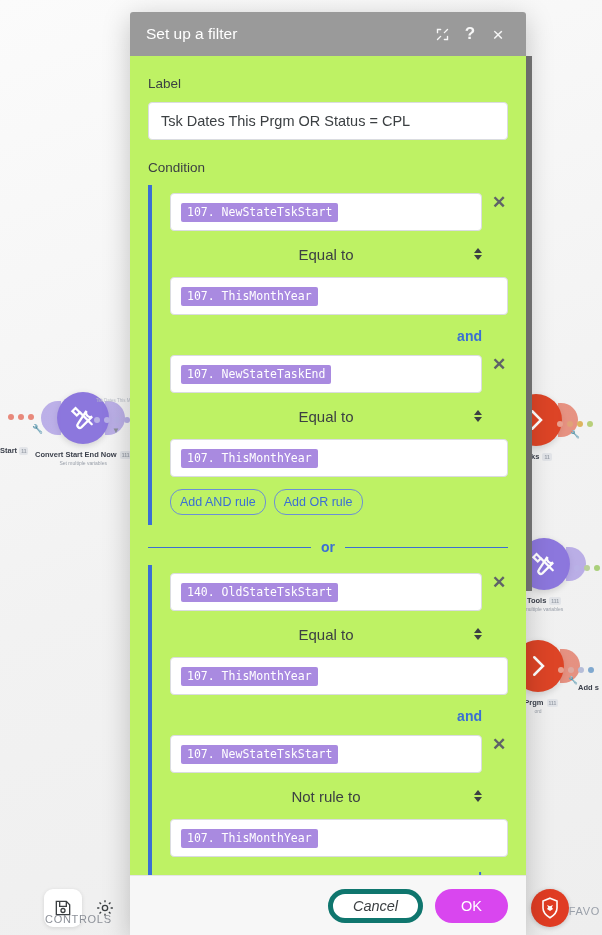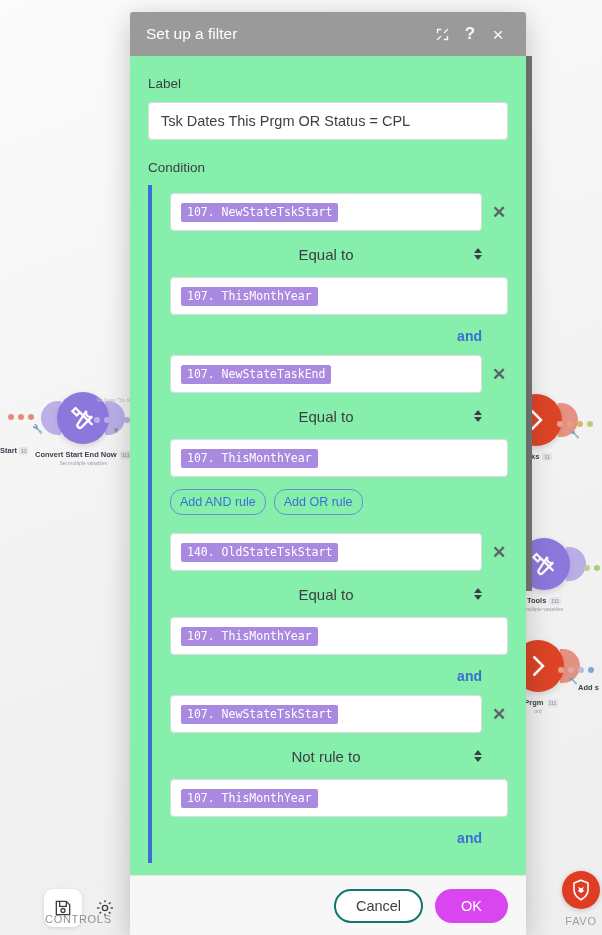--- a/index.html
+++ b/index.html
@@ -62,21 +62,21 @@
   }
   .dock-btn.ghost { background: #f0f0f0; box-shadow: none; }
   .dock-btn svg { width: 20px; height: 20px; }
   #dock-label {
     position: absolute; left: 45px; bottom: 10px;
     font-size: 11px; letter-spacing: .7px; color: #8d9199;
   }
   
   #fav {
     position: absolute; right: 2px; bottom: 8px;
-    display: flex; flex-direction: column; align-items: center;
+    display: flex; flex-direction: row; align-items: center;
   }
   #fav .fav-circle {
     width: 38px; height: 38px; border-radius: 50%;
     background: #e03c23;
     display: flex; align-items: center; justify-content: center;
     box-shadow: 0 1px 5px rgba(0,0,0,.2);
   }
   #fav .fav-circle svg { width: 24px; height: 24px; }
   #fav-label { font-size: 11px; letter-spacing: .7px; color: #9aa0aa; margin-top: 6px; }
 
@@ -101,41 +101,41 @@
   .hdr-btn {
     width: 28px; height: 28px; display: flex; align-items: center; justify-content: center;
     color: #fff; opacity: .92;
   }
   .hdr-btn svg { width: 15px; height: 15px; }
   .hdr-q { font-size: 17px; font-weight: 700; }
   .hdr-x { font-size: 19px; font-weight: 300; line-height: 1; }
 
   #modal-body {
     flex: 1 1 auto; overflow: hidden; position: relative;
-    background: #86efac;
+    background: #bef264;
     padding: 20px 18px 0 18px;
   }
   .field-label {
     font-size: 13.5px; color: #3c4043; margin-bottom: 11px;
   }
   .text-input {
     width: 100%; height: 38px; background: #fff;
     border: 1px solid #dadce0; border-radius: 4px;
     display: flex; align-items: center; padding: 0 12px;
     font-size: 14.5px; color: #3c4043;
   }
   .section-label { font-size: 13.5px; color: #3c4043; margin: 20px 0 10px 0; }
 
   
   .group {
     border-left: 4px solid #3b6fd4;
     padding: 8px 0 6px 18px;
     position: relative;
   }
-  .rule-row { display: flex; align-items: center; gap: 8px; }
+  .rule-row { display: flex; gap: 8px; }
   .token-input {
     flex: 1; height: 38px; background: #fff;
     border: 1px solid #dadce0; border-radius: 4px;
     display: flex; align-items: center; padding: 0 10px;
   }
   .chip {
     background: #a98ae0; color: #fff;
     font-family: "DejaVu Sans Mono", monospace;
     font-size: 11.5px; line-height: 17px;
     padding: 1px 6px; border-radius: 2px;
@@ -185,21 +185,21 @@
     flex: 0 0 60px; height: 60px;
     background: #f7f7f7; border-top: 1px solid #e4e4e4;
     display: flex; align-items: center; justify-content: flex-end;
     gap: 12px; padding: 0 18px;
   }
   .btn-pill {
     border-radius: 19px; height: 34px; padding: 0 20px;
     font-size: 14.5px; font-family: "Liberation Sans", sans-serif;
     cursor: default;
   }
-  #cancel-btn { background: #fff; border: 2px solid #0f766e; color: #3c4043; }
+  #cancel-btn { background: #fff; border: 5px solid #0f766e; color: #3c4043; font-style: italic; }
   #ok-btn { background: #d946ef; border: none; color: #fff; padding: 0 26px; }
   #scrollbar-outer {
     position: absolute; left: 524px; top: 56px; width: 8px; height: 535px;
     background: #787878;
   }
 </style>
 </head>
 <body>
 
 <div id="canvas">
@@ -398,20 +398,25 @@
           <span class="chip">107. ThisMonthYear</span>
         </div>
       </div>
 
       <div class="addrow">
         <button class="add-btn">Add AND rule</button>
         <button class="add-btn">Add OR rule</button>
       </div>
     </div>
 
+    <div class="or-divider">
+      <span class="ln"></span>
+      <span class="or">or</span>
+      <span class="ln"></span>
+    </div>
 
     <div class="group">
 
       <div class="rule-row">
         <div class="token-input">
           <span class="chip">140. OldStateTskStart</span>
         </div>
         <div class="remove-x">✕</div>
       </div>
       <div class="op-select">

